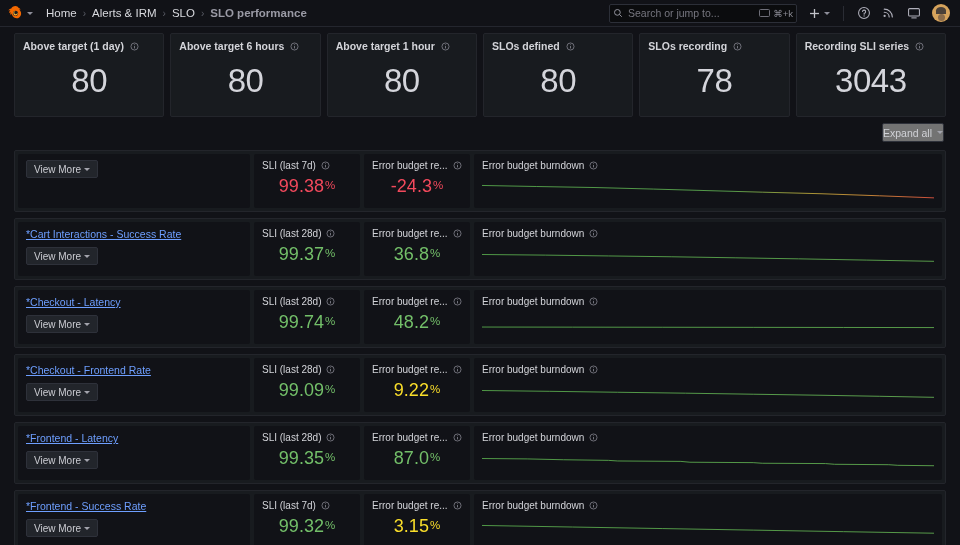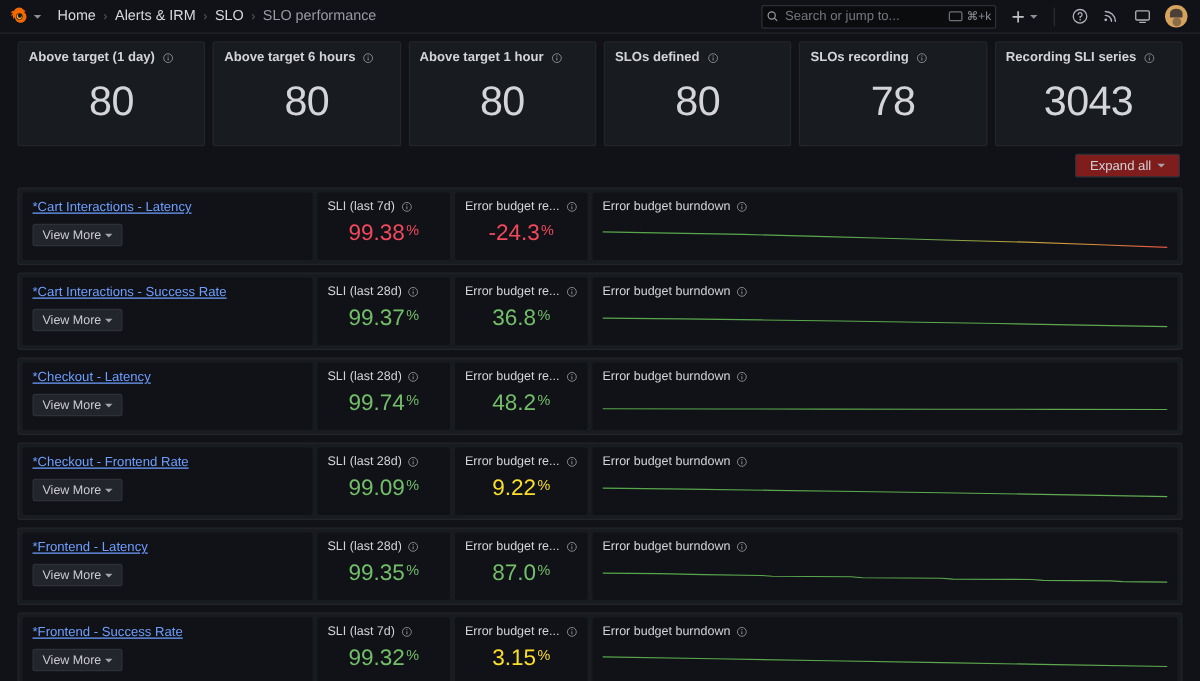--- a/index.html
+++ b/index.html
@@ -22,21 +22,21 @@
   .logo-wrap { display: flex; align-items: center; gap: 3px; }
   .logo { width: 17px; height: 17px; display: block; }
   .caret {
     width: 0; height: 0;
     border-left: 3px solid transparent;
     border-right: 3px solid transparent;
     border-top: 3.5px solid #8e8e9a;
   }
   .breadcrumb { display: flex; align-items: center; margin-left: 13px; gap: 6px; }
   .crumb { font-size: 11.5px; color: #d8d9de; white-space: nowrap; }
-  .crumb.current { color: #9a9aa5; }
+  .crumb.current { color: #9a9aa5; font-weight: bold; }
   .crumb-sep { color: #5a5c66; font-size: 10px; }
   .nav-spacer { flex: 1; }
 
   .searchbox {
     width: 188px; height: 19px;
     background: #0b0c0e;
     border: 1px solid #2c2f38;
     border-radius: 2px;
     display: flex; align-items: center;
     padding: 0 3px; gap: 5px;
@@ -86,25 +86,25 @@
     font-size: 33px; font-weight: 400; color: #d4d5db;
     letter-spacing: -0.5px;
     line-height: 1;
     padding-bottom: 4px;
   }
 
   
   .expand-bar { display: flex; justify-content: flex-end; padding: 6px 16px 0 0; }
   .expand-btn {
     height: 19px;
-    background: #7f1d1d;
+    background: #737373;
     border: 1px solid #2e313a;
     border-radius: 2px;
     display: flex; align-items: center; gap: 5px;
-    padding: 0 11px;
+    padding: 0 0;
     font-size: 10.5px; color: #d0d1d6;
     cursor: pointer;
   }
   .btn-caret {
     width: 0; height: 0;
     border-left: 3px solid transparent;
     border-right: 3px solid transparent;
     border-top: 3.5px solid #a3a4ad;
   }
 
@@ -300,21 +300,20 @@
 <div class="expand-bar">
   <div class="expand-btn">
     <span>Expand all</span>
     <span class="btn-caret"></span>
   </div>
 </div>
 
 <div class="slo-list" id="slo-list">
     <div class="slo-row">
     <div class="cell cell-name">
-      <span class="slo-link">*Cart Interactions - Latency</span>
       <span class="view-more">
         <span>View More</span>
         <span class="btn-caret"></span>
       </span>
     </div>
 
     <div class="cell cell-metric">
       <div class="metric-head">
         <span class="metric-title">SLI (last 7d)</span>
         <svg width="9" height="9" viewBox="0 0 16 16">

